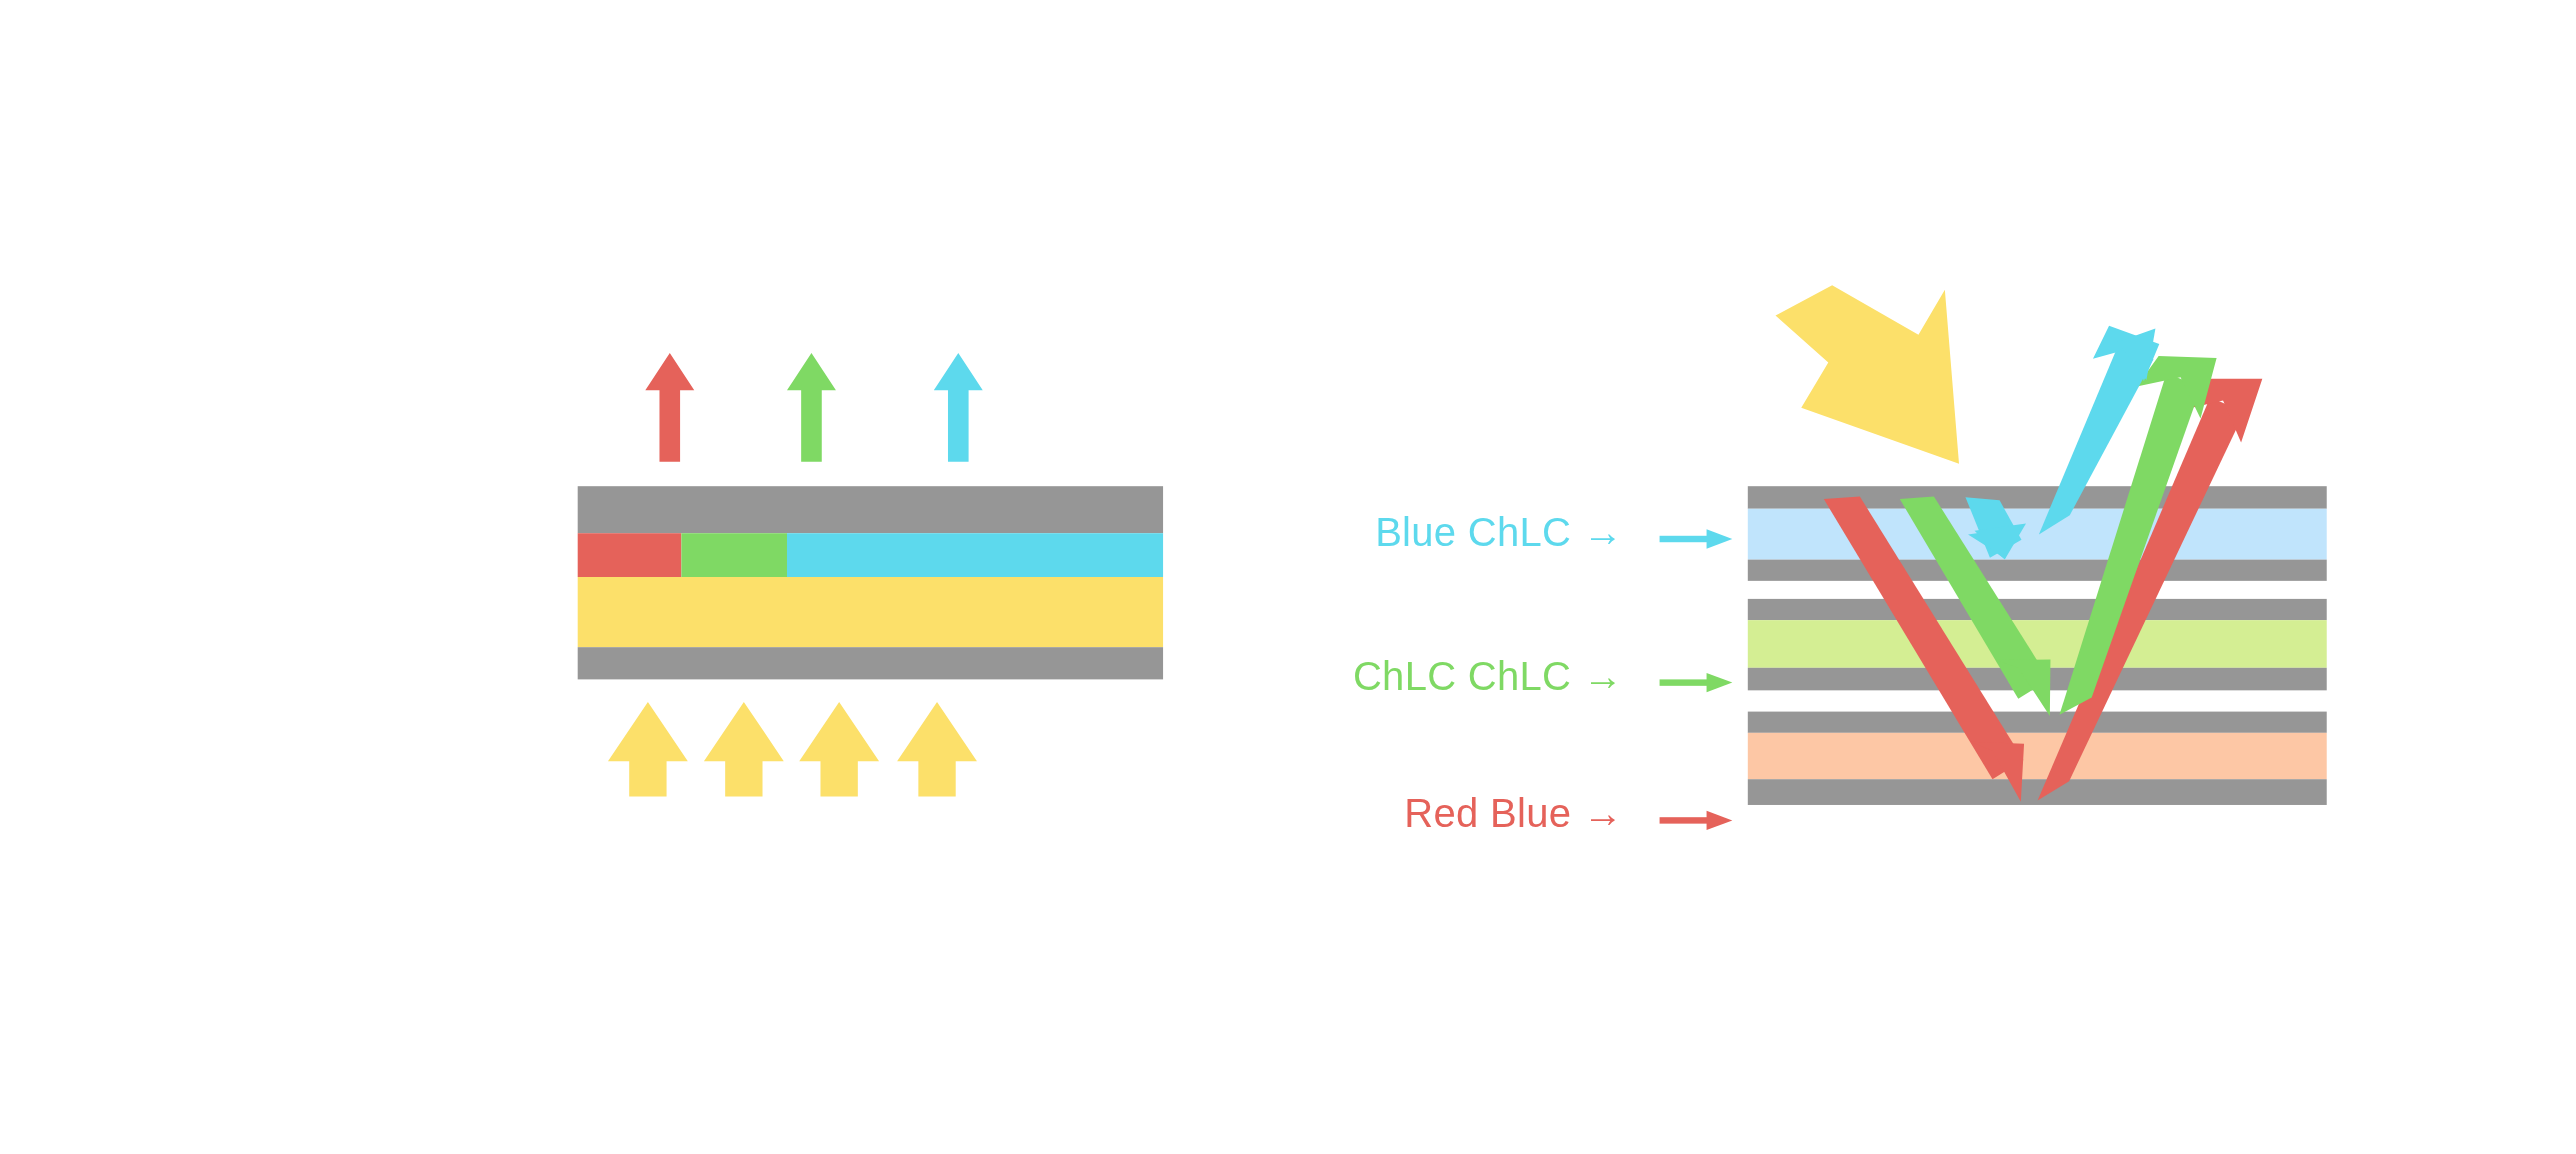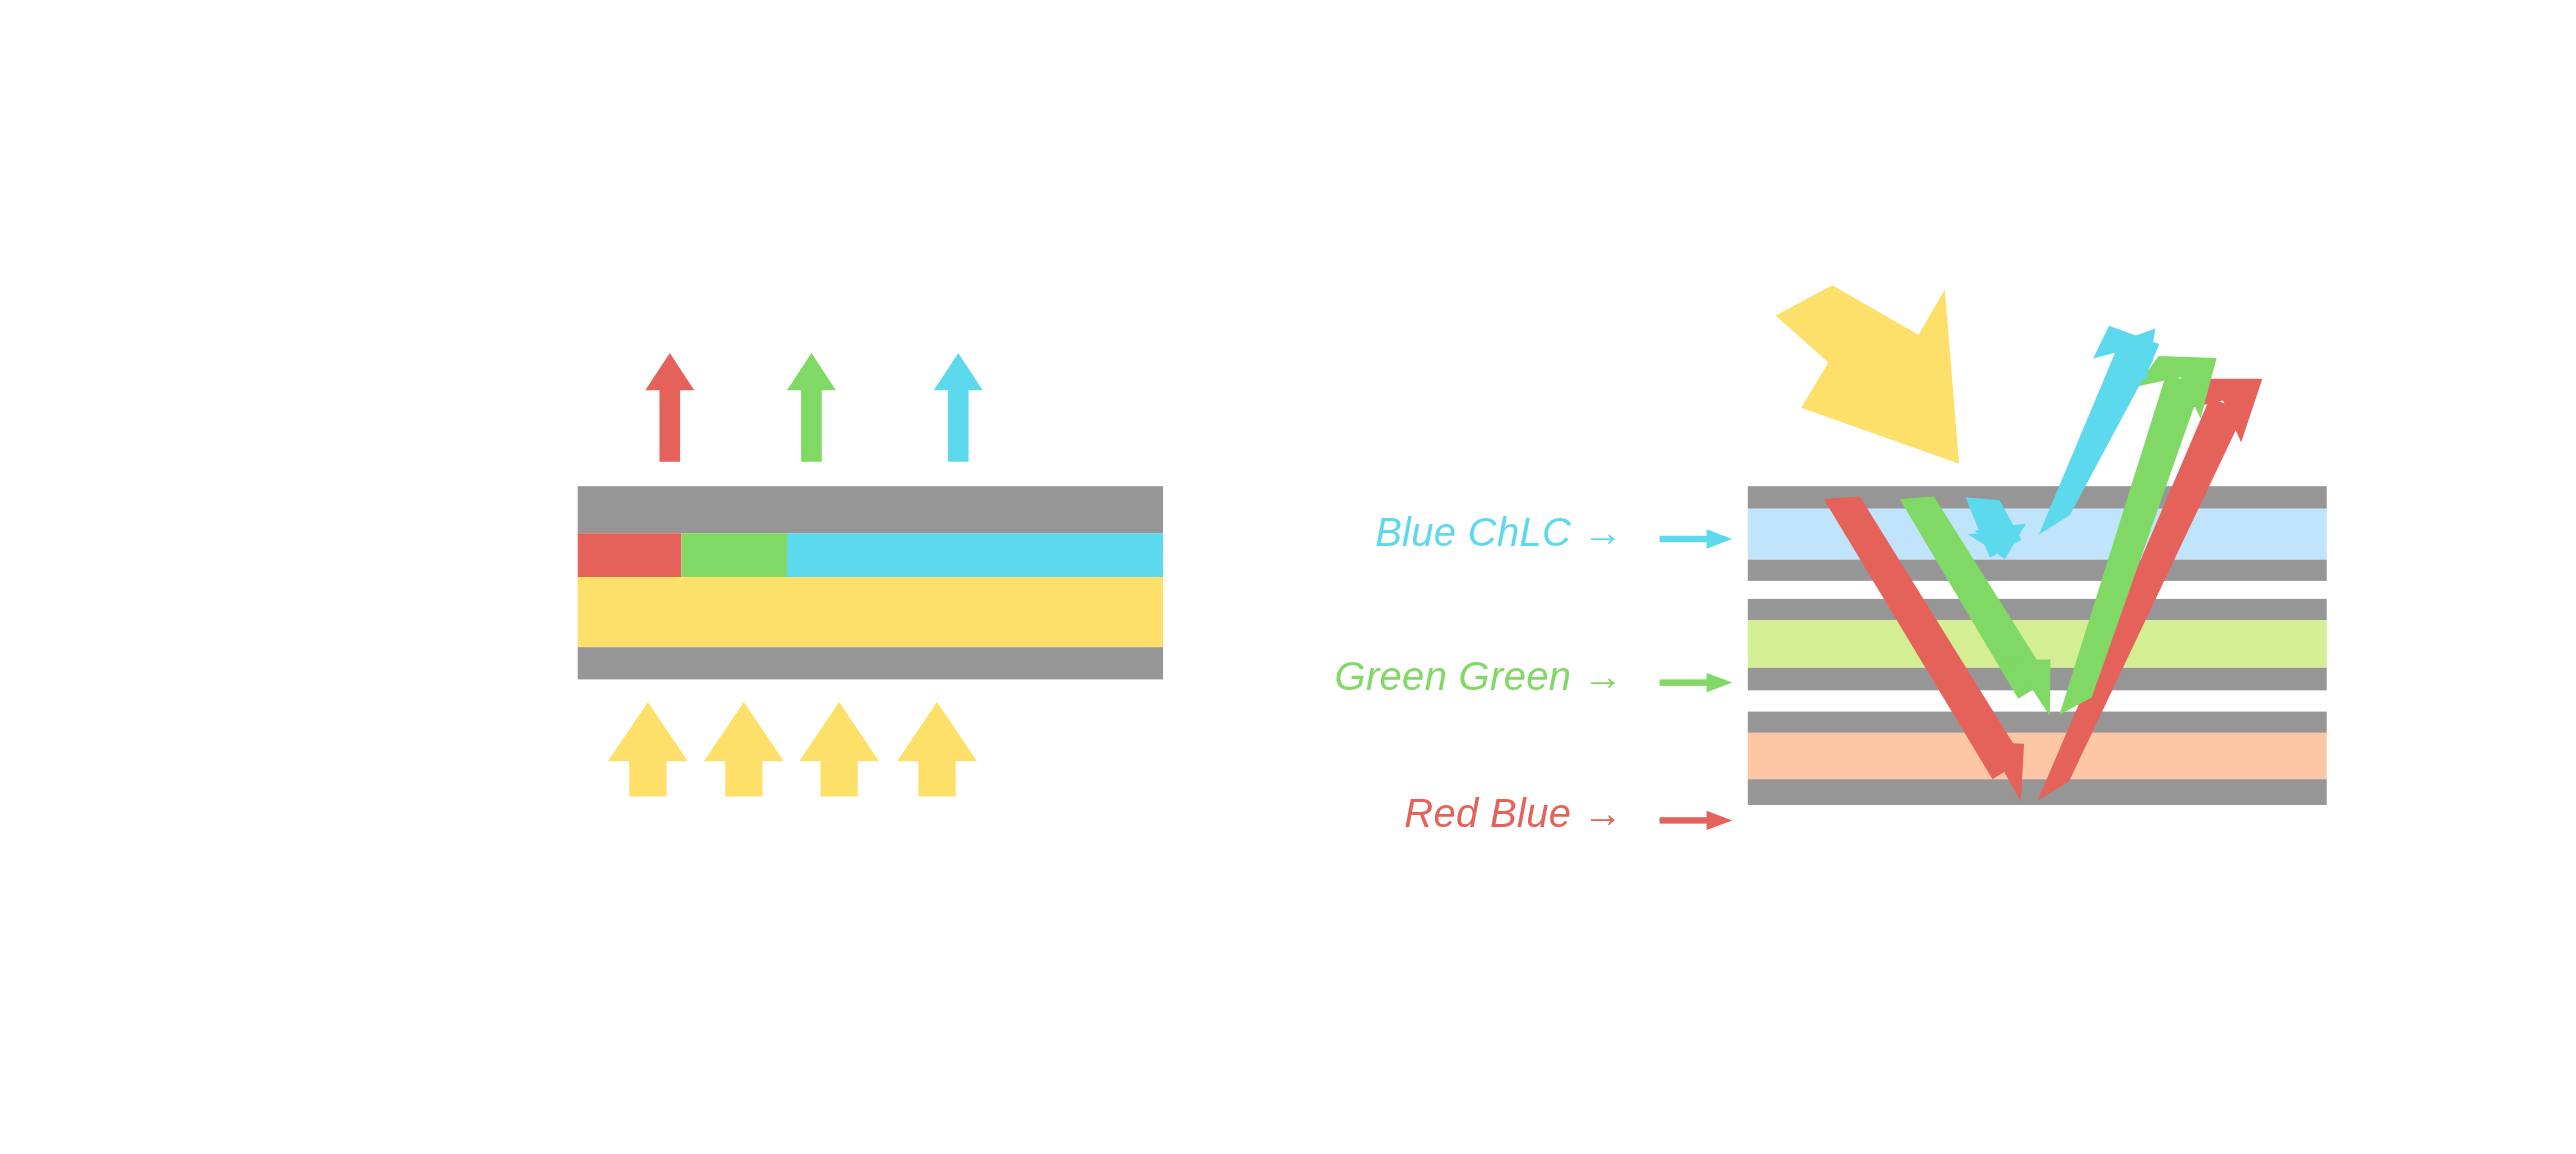--- a/index.html
+++ b/index.html
@@ -9,21 +9,20 @@
   svg.layer{position:absolute;top:0;left:0;width:2576px;height:1154px;display:block;}
   .lbl{
     position:absolute;
     font-family:"Liberation Sans",sans-serif;
     font-size:40px;
     font-weight:400;
     letter-spacing:0.3px;
     white-space:nowrap;
     text-align:right;
     line-height:1;
-    font-style:italic;
   }
   #label-blue{ left:1262px; top:512px; width:361px; color:#5DD9ED; }
   #label-green{ left:1262px; top:656px; width:361px; color:#7FD964; }
   #label-red{  left:1262px; top:793px; width:361px; color:#E5625A; }
 </style>
 </head>
 <body>
 
 <div id="stage">
 
@@ -114,17 +113,17 @@
     </g>
 
     <g>
       <path fill="#5DD9ED" d="M3166,830 L3214,800 L3344,558 L3290,534 Z"></path>
       <path fill="#5DD9ED" d="M3275,506 L3353,534 L3329,592 L3312,540 L3250,557 Z"></path>
       <path fill="#5DD9ED" d="M3288,531 L3347,510 L3333,590 Z"></path>
     </g>
   </svg>
 
   <div class="lbl" id="label-blue" style="color: rgb(93, 217, 237);">Blue ChLC →</div>
-  <div class="lbl" id="label-green" style="color: rgb(127, 217, 100);">Green Green →</div>
+  <div class="lbl" id="label-green" style="color: rgb(127, 217, 100);">ChLC ChLC →</div>
   <div class="lbl" id="label-red" style="color: rgb(229, 98, 90);">Red Blue →</div>
 
 </div>
 
 
 </body></html>

